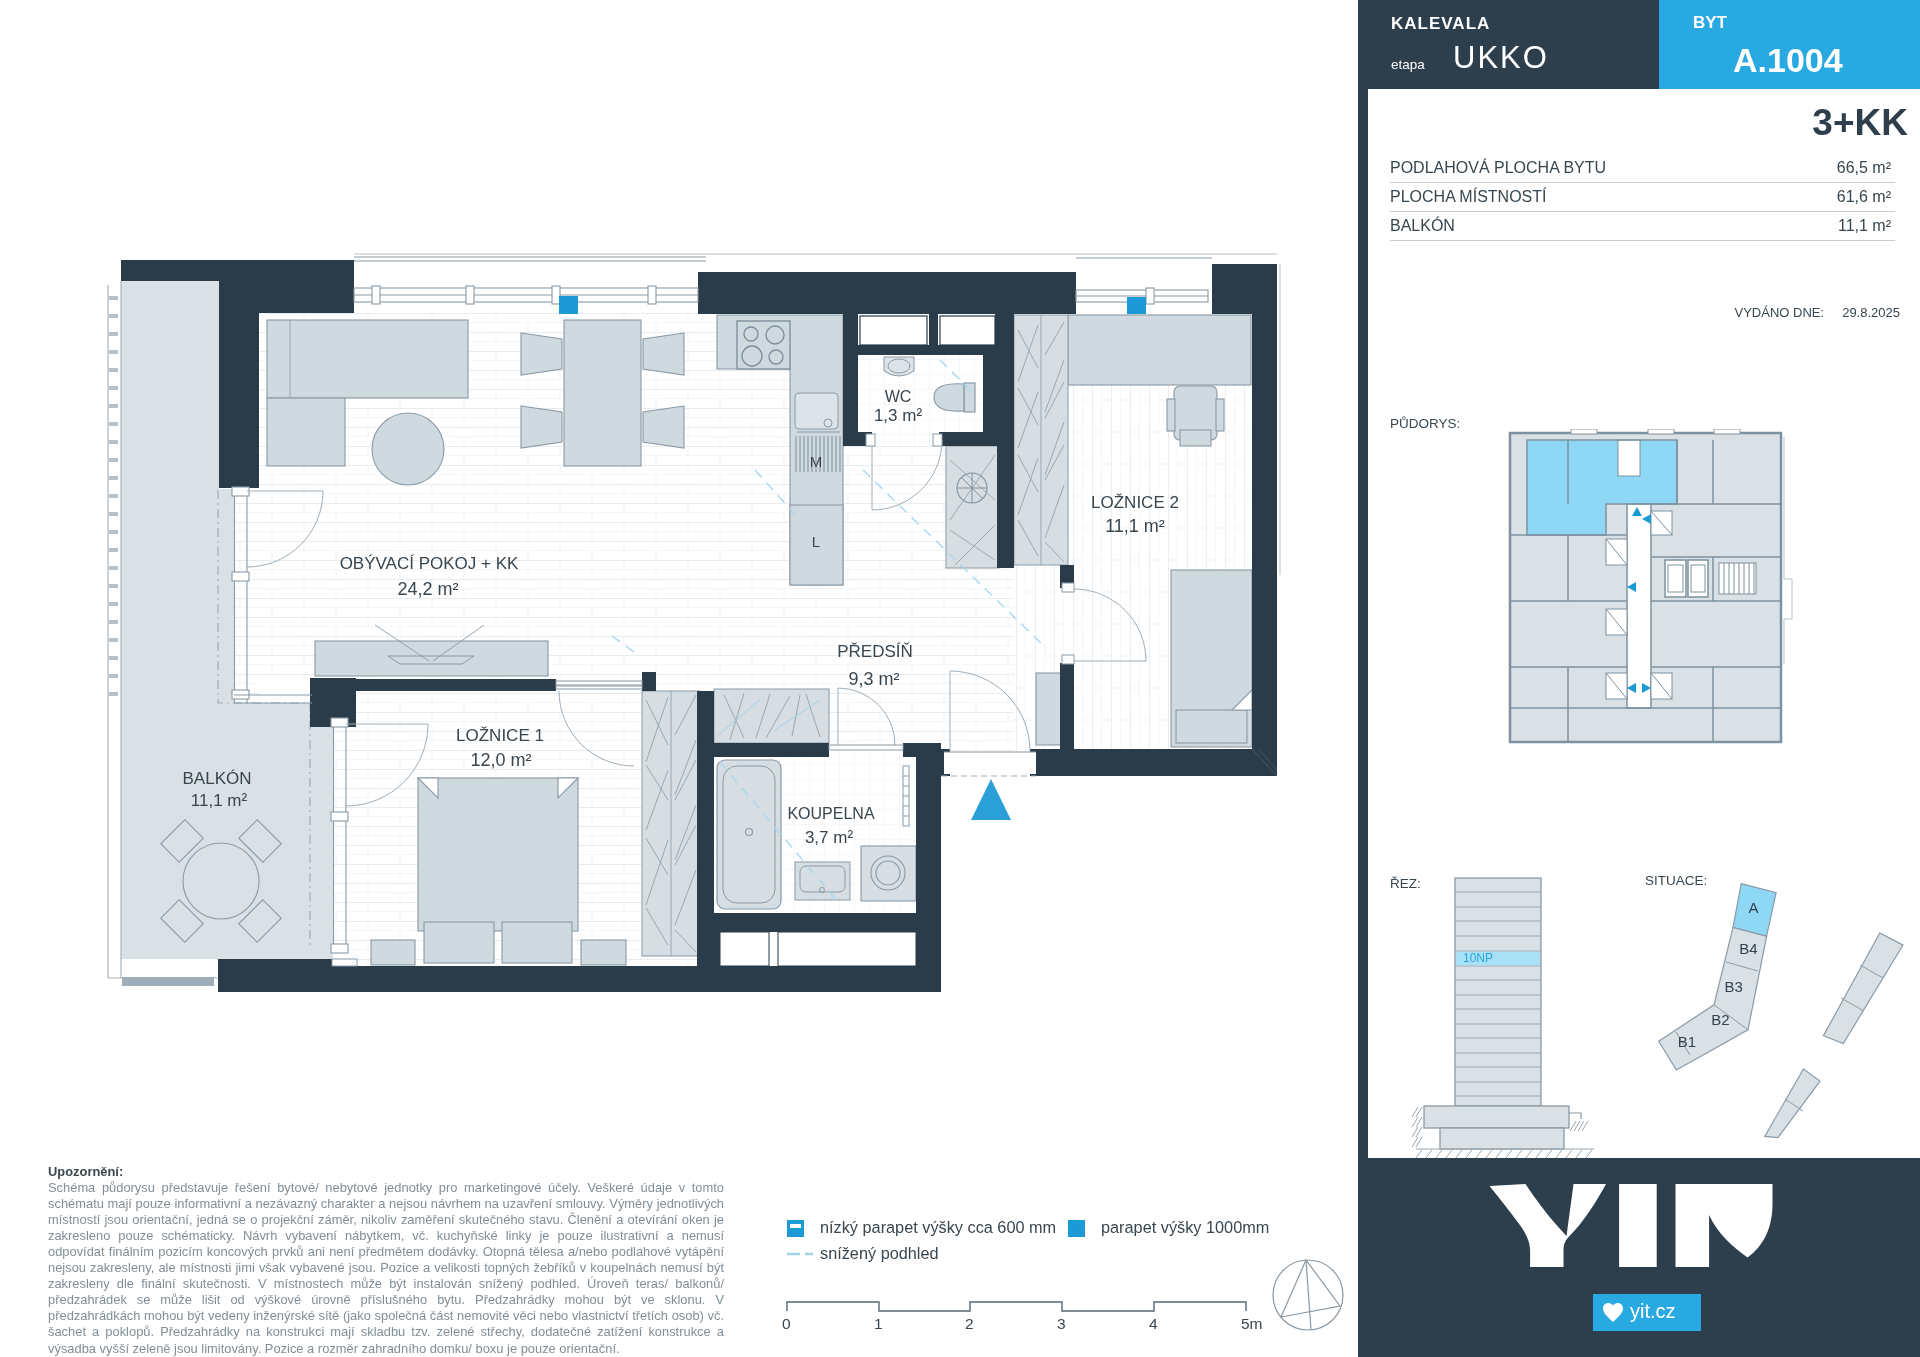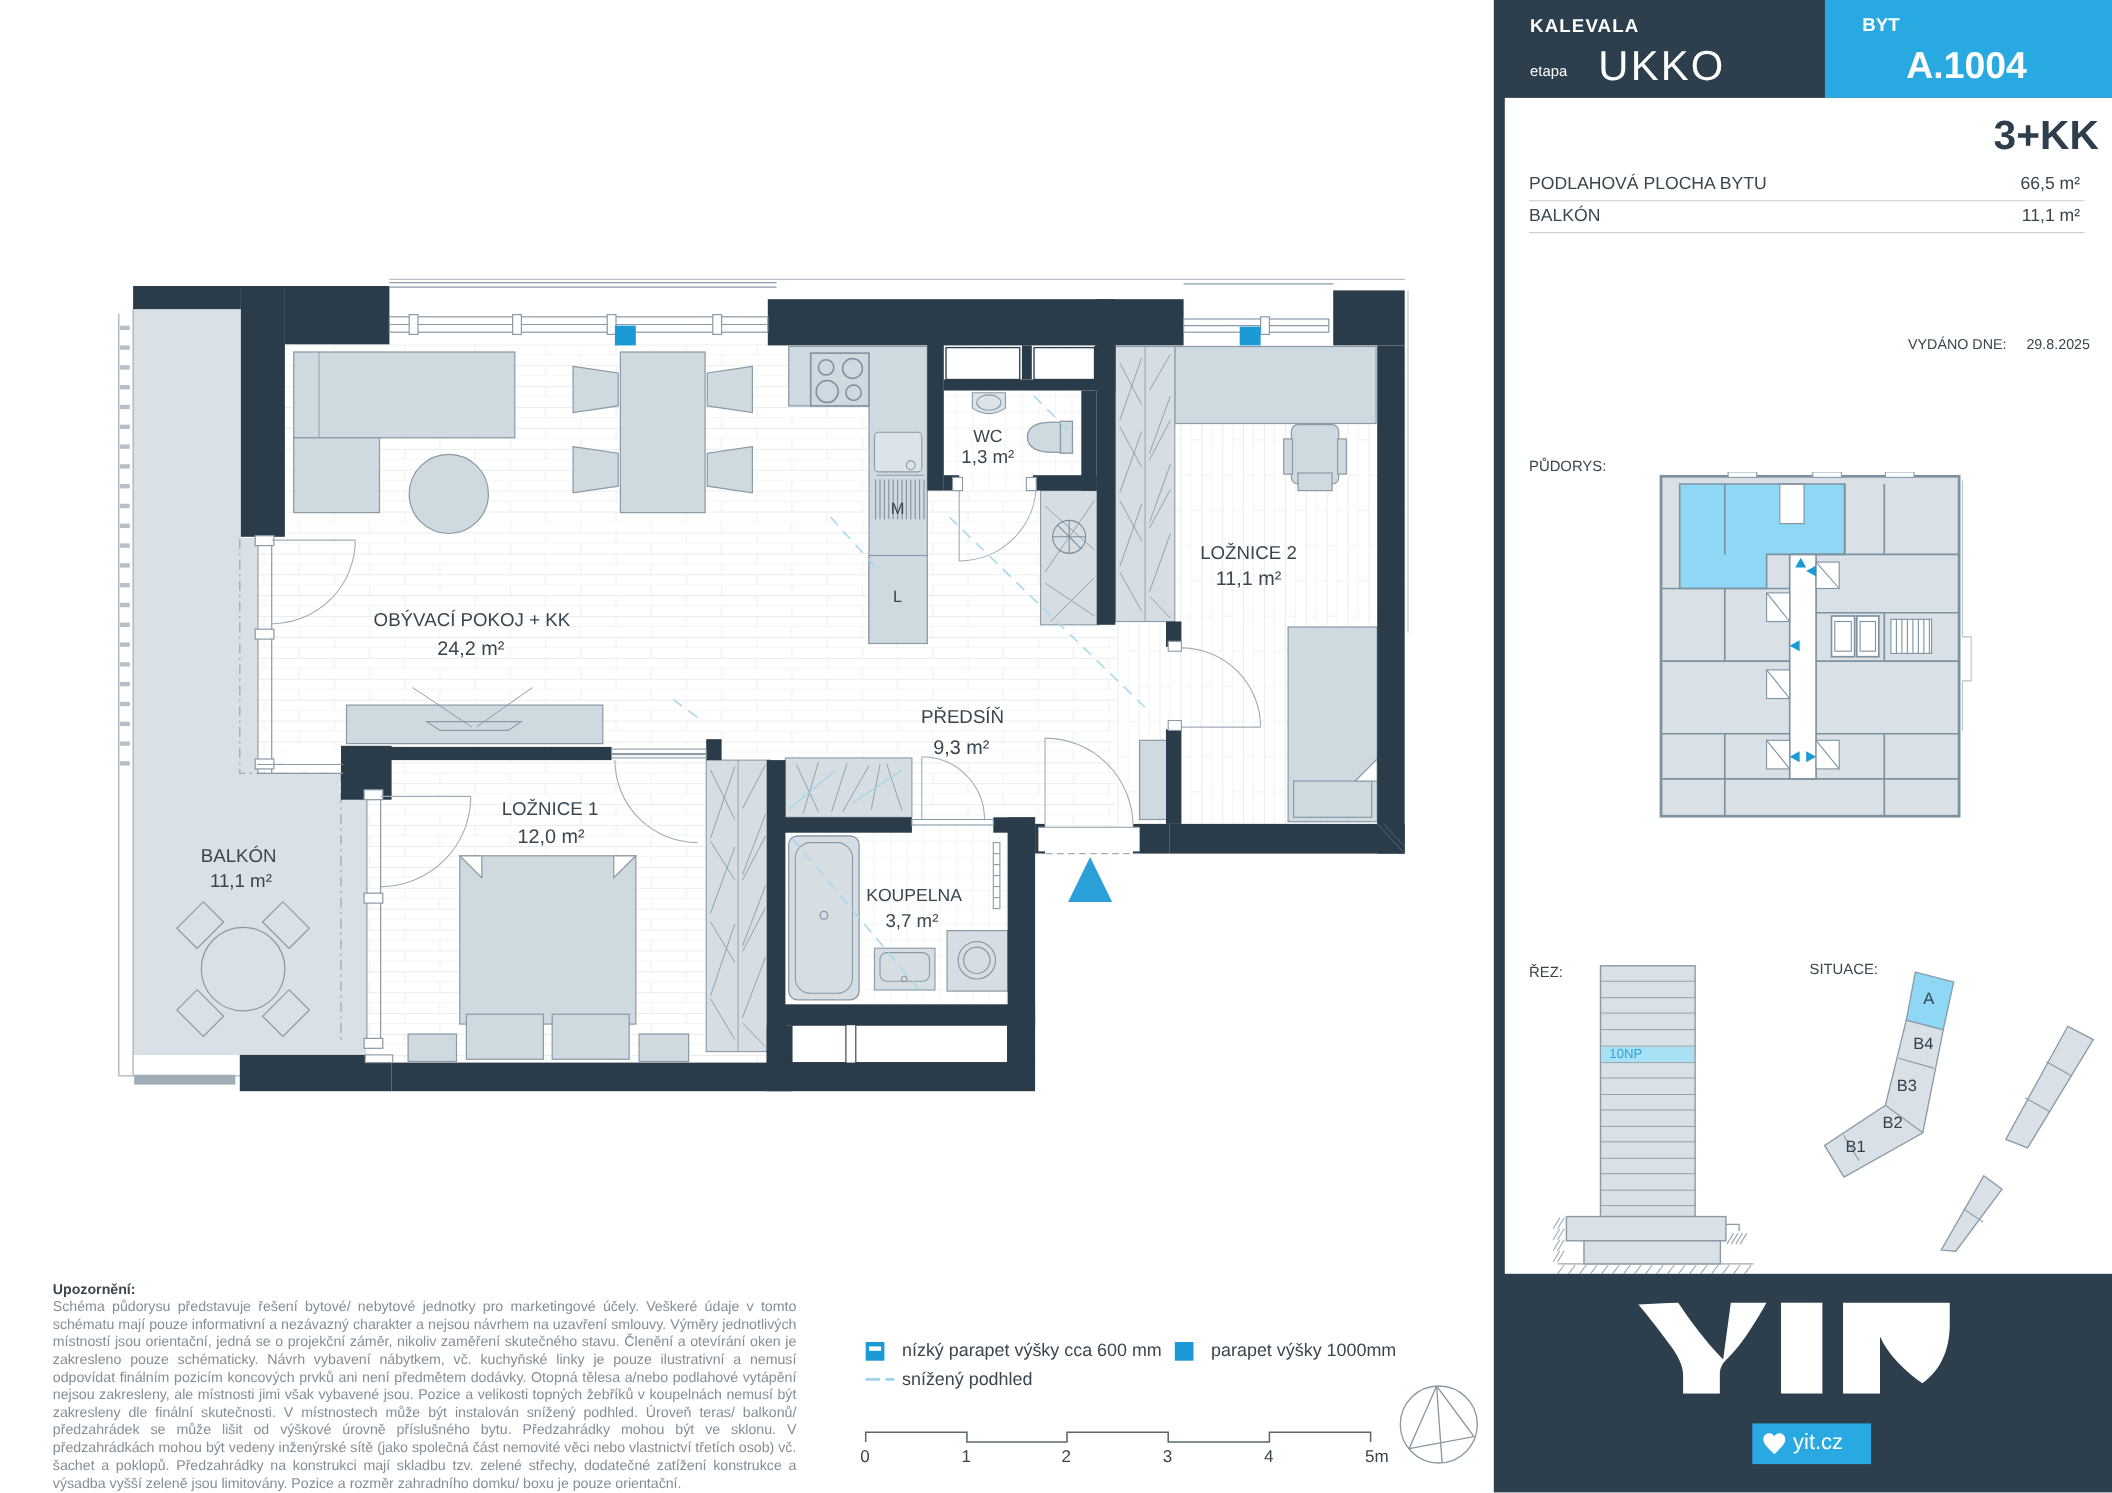--- a/index.html
+++ b/index.html
@@ -477,35 +477,40 @@
 <b style="color:#3a4750">Upozornění:</b><br>
 Schéma půdorysu představuje řešení bytové/ nebytové jednotky pro marketingové účely. Veškeré údaje v tomto schématu mají pouze informativní a nezávazný charakter a nejsou návrhem na uzavření smlouvy. Výměry jednotlivých místností jsou orientační, jedná se o projekční záměr, nikoliv zaměření skutečného stavu. Členění a otevírání oken je zakresleno pouze schématicky. Návrh vybavení nábytkem, vč. kuchyňské linky je pouze ilustrativní a nemusí odpovídat finálním pozicím koncových prvků ani není předmětem dodávky. Otopná tělesa a/nebo podlahové vytápění nejsou zakresleny, ale místnosti jimi však vybavené jsou. Pozice a velikosti topných žebříků v koupelnách nemusí být zakresleny dle finální skutečnosti. V místnostech může být instalován snížený podhled. Úroveň teras/ balkonů/ předzahrádek se může lišit od výškové úrovně příslušného bytu. Předzahrádky mohou být ve sklonu. V předzahrádkách mohou být vedeny inženýrské sítě (jako společná část nemovité věci nebo vlastnictví třetích osob) vč. šachet a poklopů. Předzahrádky na konstrukci mají skladbu tzv. zelené střechy, dodatečné zatížení konstrukce a výsadba vyšší zeleně jsou limitovány. Pozice a rozměr zahradního domku/ boxu je pouze orientační.
 </div>
 
 <div class="abs" style="left:1358px;top:0;width:562px;height:1357px;background:#2d3e4c;">
 
   <div class="abs" style="left:33px;top:14px;color:#fff;font-size:17px;font-weight:bold;letter-spacing:1px;">KALEVALA</div>
 
   <div class="abs" style="left:33px;top:57px;color:#fff;font-size:13.5px;">etapa</div>
 
-  <div class="abs" style="left:95px;top:40px;color:#fff;font-size:38px;letter-spacing:2px;">UKKO</div>
+  <div class="abs" style="left:95px;top:40px;color:#fff;font-size:31px;letter-spacing:2px;">UKKO</div>
 
   <div class="abs" style="left:301px;top:0;width:302px;height:89px;background:#29a9e1;">
     <div class="abs" style="left:34px;top:13px;color:#fff;font-size:17px;font-weight:bold;">BYT</div>
     <div class="abs" style="left:74px;top:41px;color:#fff;font-size:34px;font-weight:bold;">A.1004</div>
   </div>
 
   <div class="abs" style="left:10px;top:89px;width:552px;height:1069px;background:#ffffff;">
 
     <div class="abs" style="right:12px;top:13px;color:#2e3e4c;font-size:37px;font-weight:bold;">3+KK</div>
 
     <div class="abs" style="left:22px;top:70px;width:520px;color:#38464f;font-size:16px;">
       <div style="position:relative;height:29px;">
             <span class="abs" style="left:0;top:0">PODLAHOVÁ PLOCHA BYTU</span>
             <span class="abs" style="right:19px;top:0">66,5 m²</span>
+            <span class="abs" style="left:0;right:15px;top:22.5px;border-top:1px solid #c9ced2"></span>
+          </div>
+      <div style="position:relative;height:29px;">
+            <span class="abs" style="left:0;top:0">PLOCHA MÍSTNOSTÍ</span>
+            <span class="abs" style="right:19px;top:0">61,6 m²</span>
             <span class="abs" style="left:0;right:15px;top:22.5px;border-top:1px solid #c9ced2"></span>
           </div>
       <div style="position:relative;height:29px;">
             <span class="abs" style="left:0;top:0">BALKÓN</span>
             <span class="abs" style="right:19px;top:0">11,1 m²</span>
             <span class="abs" style="left:0;right:15px;top:22.5px;border-top:1px solid #c9ced2"></span>
           </div>
     </div>
 
     <div class="abs" style="right:20px;top:216px;color:#38464f;font-size:13px;">VYDÁNO DNE: &nbsp;&nbsp;&nbsp; 29.8.2025</div>

